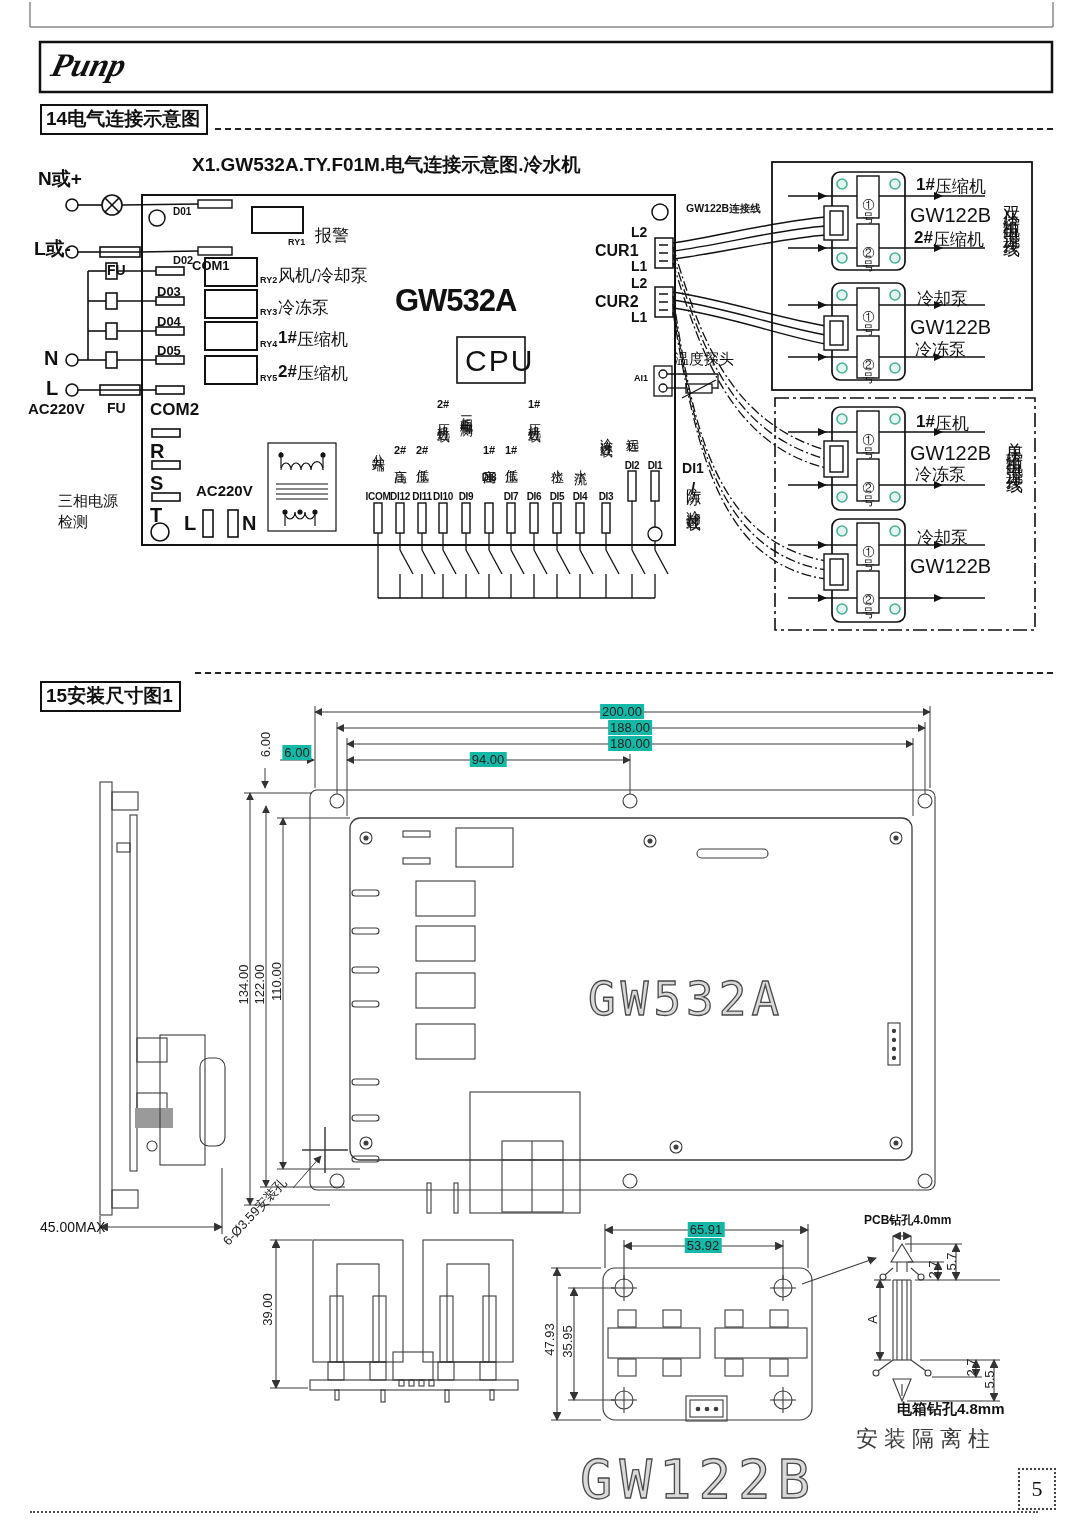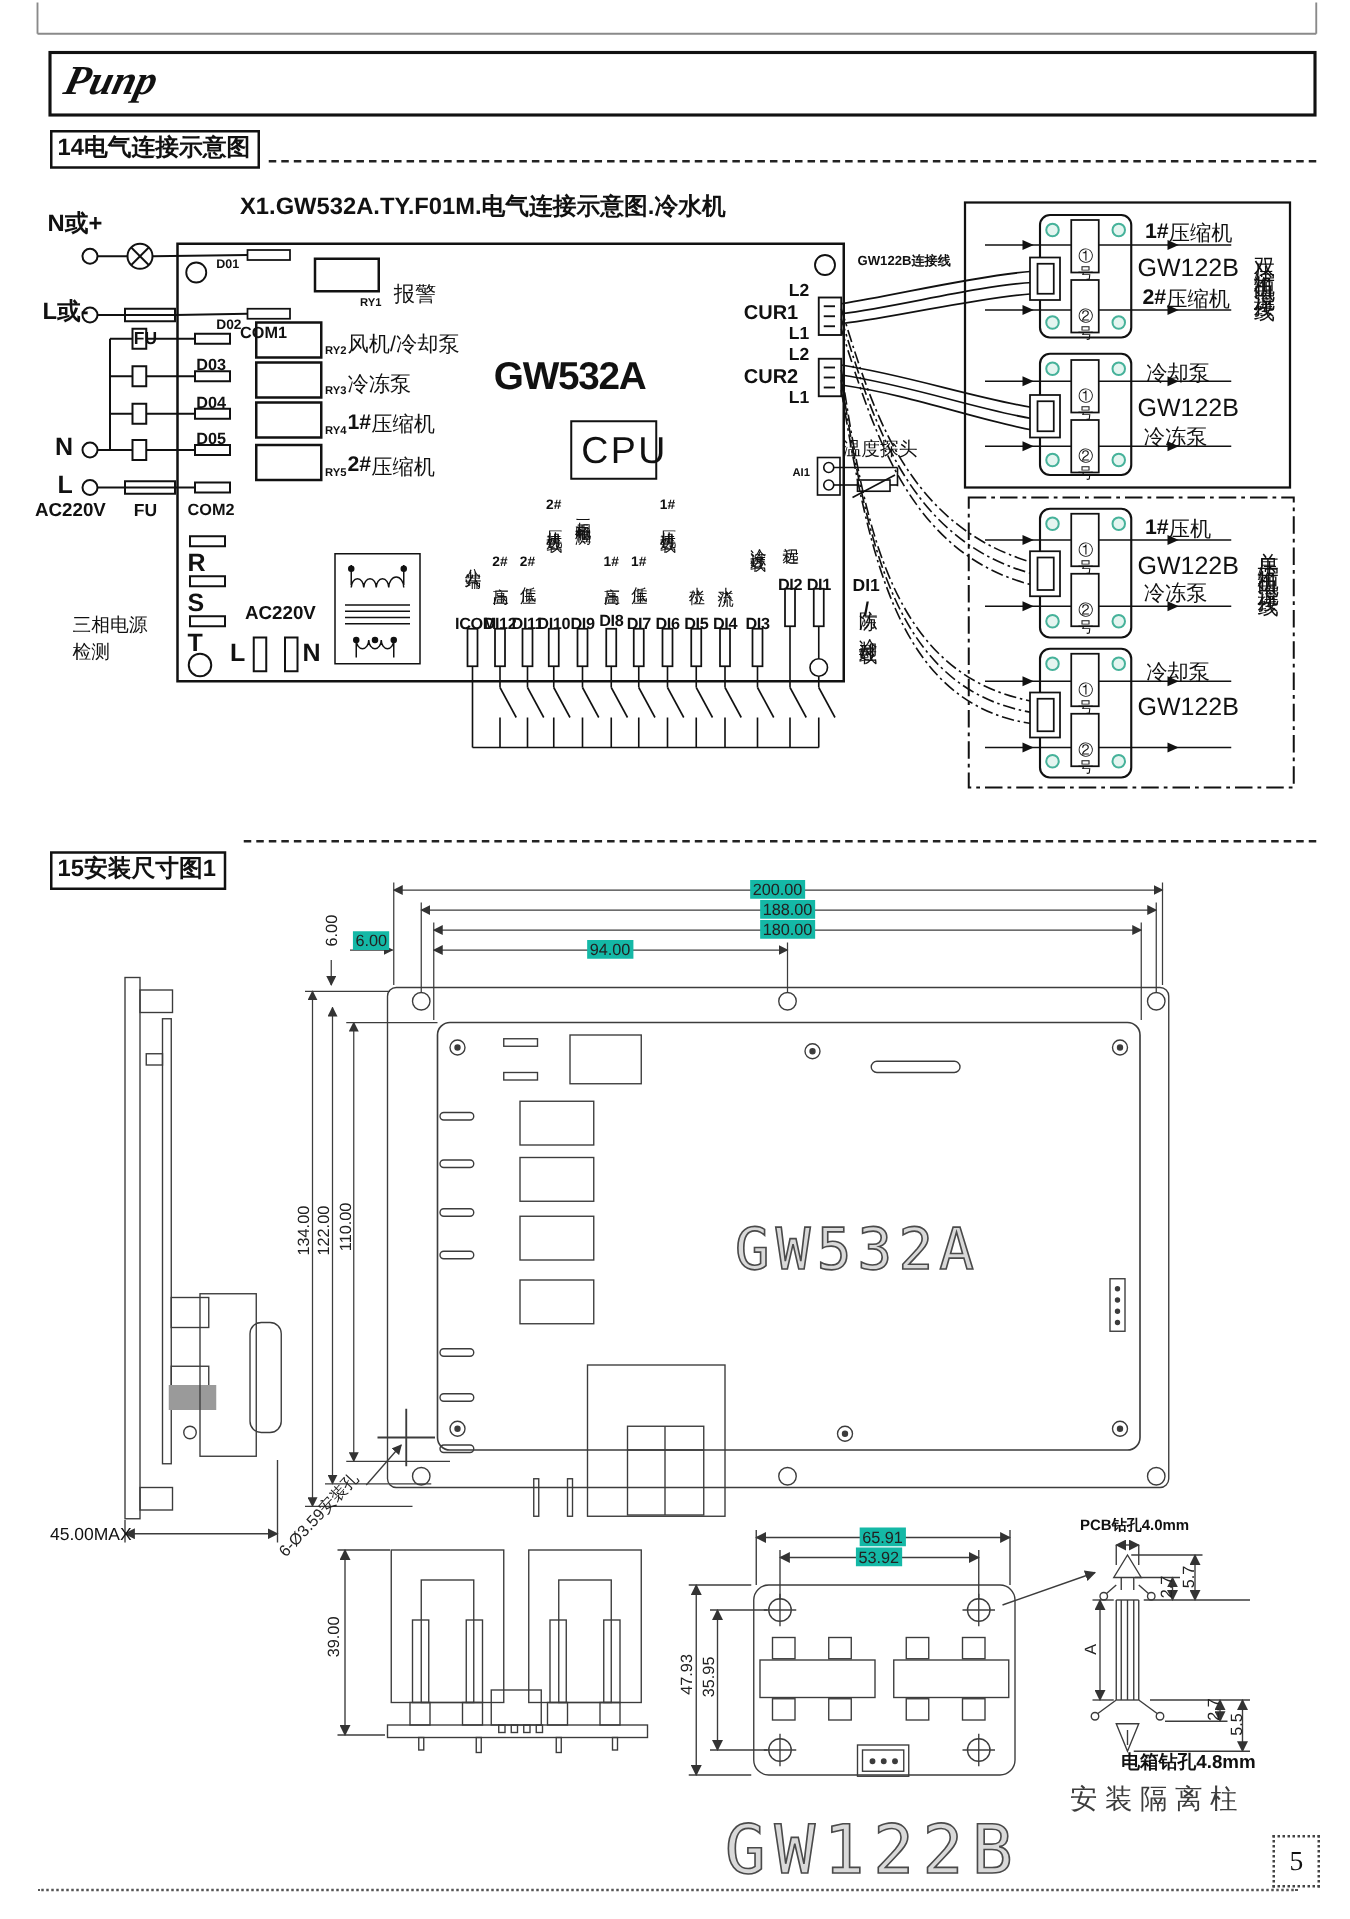--- a/index.html
+++ b/index.html
@@ -12,21 +12,21 @@
   .dm{position:absolute;white-space:nowrap;font-size:13px;color:#222;background:#14b8a6;padding:0 2px;transform:translateX(-50%);}
   .dmv{position:absolute;width:64px;text-align:center;font-size:13px;color:#222;transform:rotate(-90deg);transform-origin:center;white-space:nowrap;}
   .cad{position:absolute;color:rgba(80,80,80,0.22);-webkit-text-stroke:1.3px #4a4a4a;
        font-family:"DejaVu Sans Mono",monospace;white-space:nowrap;}
   .headbox{position:absolute;border:2px solid #111;background:#fff;font-weight:bold;font-size:19px;
            padding:1px 6px 2px 4px;line-height:24px;}
   .dash{position:absolute;border-top:2.5px dashed #222;}
   .win{position:absolute;display:flex;align-items:center;justify-content:center;}
   .prefrow{position:absolute;display:flex;white-space:nowrap;font-size:17px;}
   .tprefix{position:absolute;text-align:center;font-weight:bold;font-size:11px;}
-  .tid{position:absolute;text-align:center;font-weight:bold;font-size:13px;letter-spacing:-0.3px;}
+  .tid{position:absolute;text-align:center;font-weight:bold;font-size:10px;letter-spacing:-0.3px;}
   .tlabel{position:absolute;font-size:13px;writing-mode:vertical-rl;text-orientation:upright;letter-spacing:2px;line-height:16px;}
   .dotbox{position:absolute;border:2px dotted #444;text-align:center;font-family:"Liberation Serif",serif;}
 </style>
 </head>
 <body>
 
 <div class="page">
 
 <svg class="abs" style="left:0;top:0" width="1080" height="1535" viewBox="0 0 1080 1535">
   <defs>
@@ -571,21 +571,21 @@
   <div>三相电源</div>
   <div>检测</div>
 </div>
 
 <div class="lbl b" style="left:173px;top:206px;font-size:10px;">D01</div>
 <div class="lbl b" style="left:192px;top:258px;font-size:13px;">COM1</div>
 <div class="lbl b" style="left:173px;top:254px;font-size:11px;">D02</div>
 <div class="lbl b" style="left:157px;top:284px;font-size:13px;">D03</div>
 <div class="lbl b" style="left:157px;top:314px;font-size:13px;">D04</div>
 <div class="lbl b" style="left:157px;top:343px;font-size:13px;">D05</div>
-<div class="lbl b" style="left:150px;top:400px;font-size:13px;">COM2</div>
+<div class="lbl b" style="left:150px;top:400px;font-size:17px;">COM2</div>
 <div class="lbl b" style="left:150px;top:440px;font-size:20px;">R</div>
 <div class="lbl b" style="left:150px;top:472px;font-size:20px;">S</div>
 <div class="lbl b" style="left:150px;top:504px;font-size:20px;">T</div>
 <div class="lbl b" style="left:196px;top:482px;font-size:15px;">AC220V</div>
 <div class="lbl b" style="left:184px;top:512px;font-size:20px;">L</div>
 <div class="lbl b" style="left:242px;top:512px;font-size:20px;">N</div>
 <div class="lbl b" style="left:395px;top:283px;font-size:31px;letter-spacing:-1px;">GW532A</div>
 <div class="lbl" style="left:465px;top:344px;font-size:30px;letter-spacing:2px;">CPU</div>
 
 <div class="lbl b" style="left:288px;top:237px;font-size:9px;">RY1</div>
@@ -647,21 +647,21 @@
 <div class="tlabel" style="left:526px;top:413px;">压机过载</div>
 <div class="tlabel" style="left:549px;top:459px;">水位</div>
 <div class="tlabel" style="left:572px;top:459px;">水流</div>
 <div class="tlabel" style="left:598px;top:428px;">冷冻过载</div>
 <div class="tlabel" style="left:624px;top:428px;">远程</div>
 <div class="tid" style="left:364px;top:491px;width:28px;">ICOM</div>
 <div class="tid" style="left:386px;top:491px;width:28px;">DI12</div>
 <div class="tid" style="left:408px;top:491px;width:28px;">DI11</div>
 <div class="tid" style="left:429px;top:491px;width:28px;">DI10</div>
 <div class="tid" style="left:452px;top:491px;width:28px;">DI9</div>
-<div class="tid" style="left:475px;top:489px;width:28px;">DI8</div>
+<div class="tid" style="left:475px;top:472px;width:28px;">DI8</div>
 <div class="tid" style="left:497px;top:491px;width:28px;">DI7</div>
 <div class="tid" style="left:520px;top:491px;width:28px;">DI6</div>
 <div class="tid" style="left:543px;top:491px;width:28px;">DI5</div>
 <div class="tid" style="left:566px;top:491px;width:28px;">DI4</div>
 <div class="tid" style="left:592px;top:491px;width:28px;">DI3</div>
 <div class="tid" style="left:618px;top:460px;width:28px;">DI2</div>
 <div class="tid" style="left:641px;top:460px;width:28px;">DI1</div>
 
 <div class="win" style="left:857px;top:176px;width:22px;height:42px;">
       <span class="v" style="font-size:12px;">①号</span>

